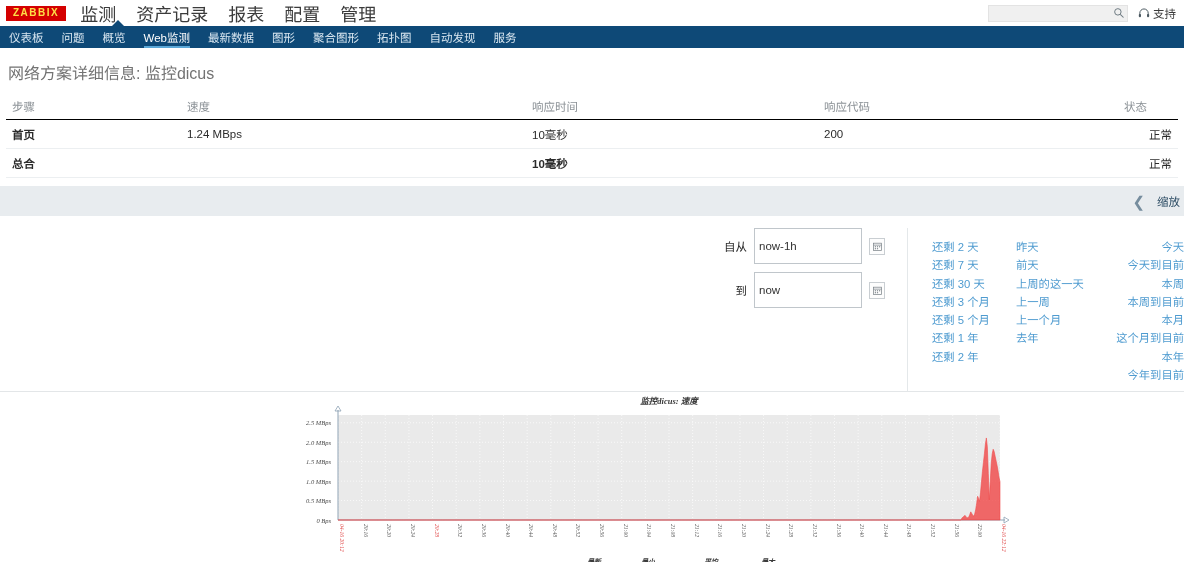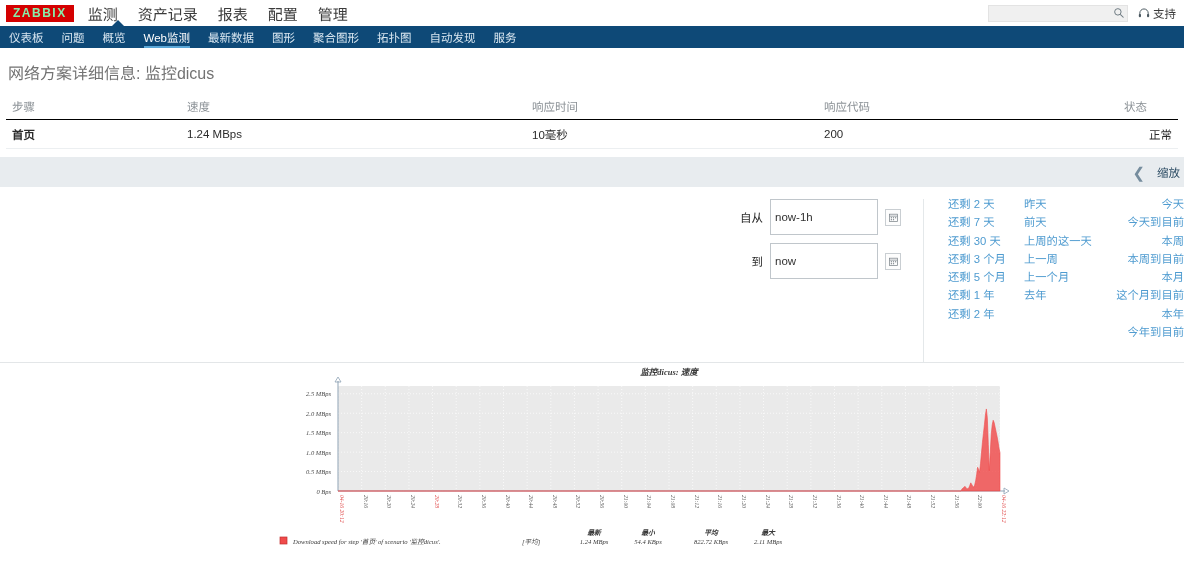--- a/index.html
+++ b/index.html
@@ -18,34 +18,34 @@
   .topbar {
     height: 26px;
     background: #ffffff;
     display: flex;
     align-items: center;
     padding: 0 8px 0 0;
     position: relative;
   }
   .logo {
     background: #d40000;
-    color: #86efac;
+    color: #fde047;
     font-weight: bold;
-    font-size: 12px;
+    font-size: 10px;
     letter-spacing: 1.5px;
     padding: 2px 7px 3px 7px;
     margin: 0 14px 0 6px;
     line-height: 1;
     font-family: "Liberation Sans", sans-serif;
   }
   .mainmenu { display: flex; align-items: center; gap: 20px; }
   .mainmenu a {
     color: #3b3b3b;
     text-decoration: none;
-    font-size: 15px;
+    font-size: 18px;
     white-space: nowrap;
   }
   .topright {
     margin-left: auto;
     display: flex;
     align-items: center;
     gap: 10px;
   }
   .searchwrap {
     position: relative;
@@ -218,21 +218,22 @@
     border: none;
     font-size: 11.5px;
     padding: 4px 14px 5px 14px;
     cursor: pointer;
     text-decoration: underline;
     font-family: inherit;
   }
   .quickcols {
     display: flex;
     padding-left: 24px;
-    gap: 8px;
+    gap: 16px;
+    margin-top: 14px;
   }
   .qcol { display: flex; flex-direction: column; gap: 7px; }
   .qcol.c1 { width: 68px; }
   .qcol.c2 { width: 78px; }
   .qcol.c3 { width: 74px; text-align: right; }
   .qcol a {
     color: #4e9bd0;
     font-size: 11.3px;
     text-decoration: none;
     white-space: nowrap;
@@ -307,20 +308,27 @@
         <th class="col-rc">响应代码</th>
         <th class="col-st">状态</th>
       </tr>
     </thead>
     <tbody>
       <tr>
         <td class="col-step b">首页</td>
         <td class="col-speed">1.24 MBps</td>
         <td class="col-rt">10毫秒</td>
         <td class="col-rc">200</td>
+        <td class="col-st status-ok">正常</td>
+      </tr>
+      <tr>
+        <td class="col-step b">总合</td>
+        <td class="col-speed"></td>
+        <td class="col-rt b">10毫秒</td>
+        <td class="col-rc"></td>
         <td class="col-st status-ok">正常</td>
       </tr>
     </tbody>
   </table>
 </div>
 
 <div class="filtertabs">
   <span class="chev">❮</span>
   <span class="filtertab-label">缩放</span>
 </div>

